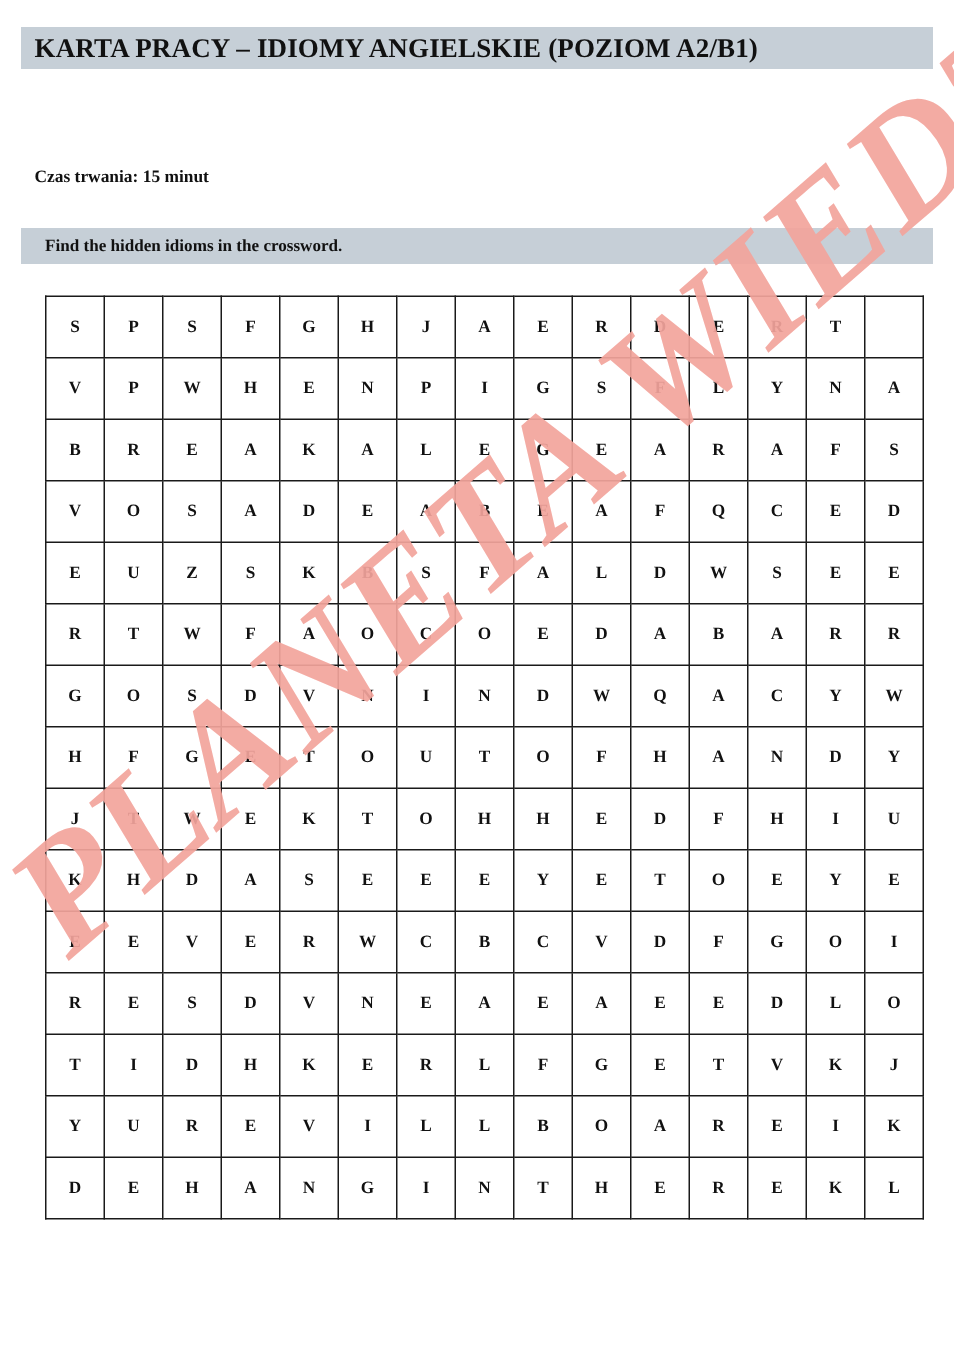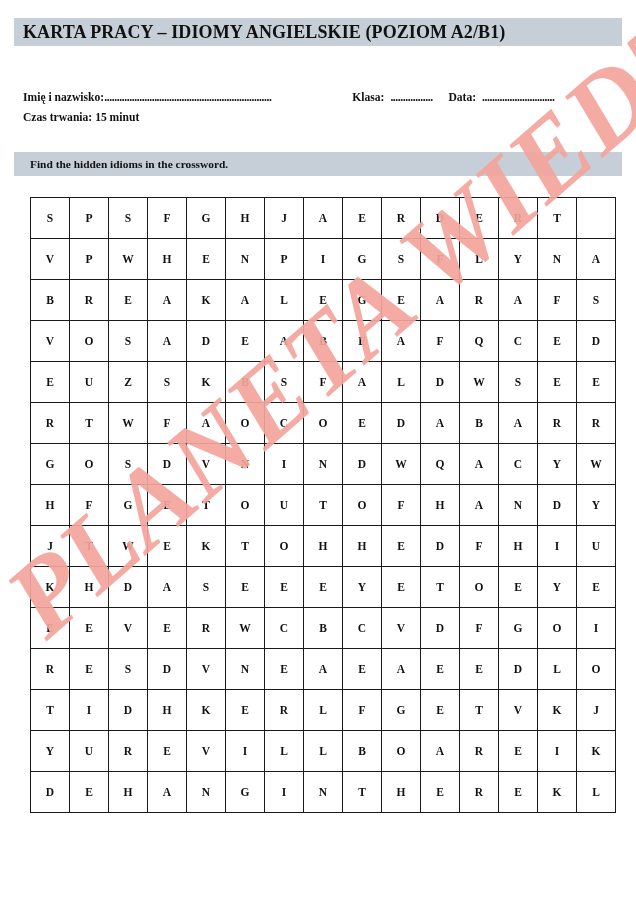--- a/index.html
+++ b/index.html
@@ -149,28 +149,20 @@
 <body>
 
 <div class="page">
 
   <div class="title-bar">
     <div class="title-text">KARTA PRACY – IDIOMY ANGIELSKIE (POZIOM A2/B1)</div>
   </div>
 
   <div class="meta-duration">Czas trwania: 15 minut</div>
 
-  <div class="meta-identity">
-    <span>Imię i nazwisko:</span>
-    <span class="dots dots-name">...................................................................</span>
-    <span class="lbl-gap">Klasa:</span>
-    <span class="dots dots-class lbl-gap">.................</span>
-    <span class="lbl-gap">Data:</span>
-    <span class="dots dots-date lbl-gap">.............................</span>
-  </div>
 
   <div class="instruction-bar">
     <div class="instruction-text">Find the hidden idioms in the crossword.</div>
   </div>
 
   <div class="grid-wrap">
     <table class="wordsearch">
       <tbody>
           <tr>
             <td>S</td>

